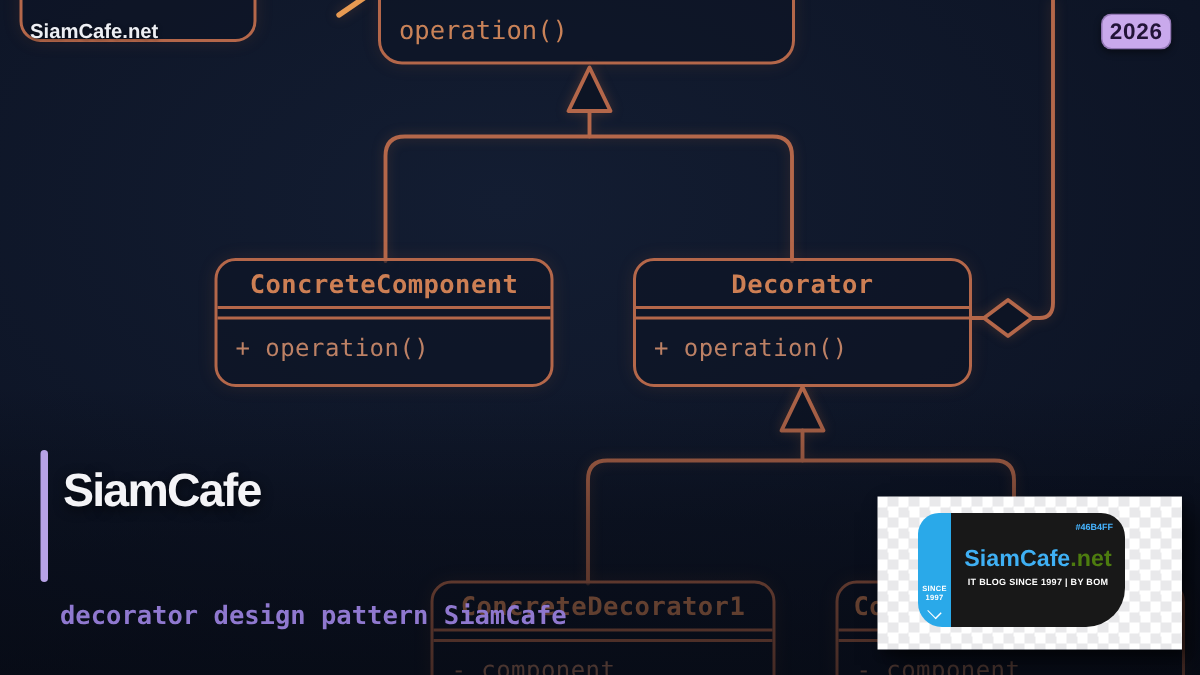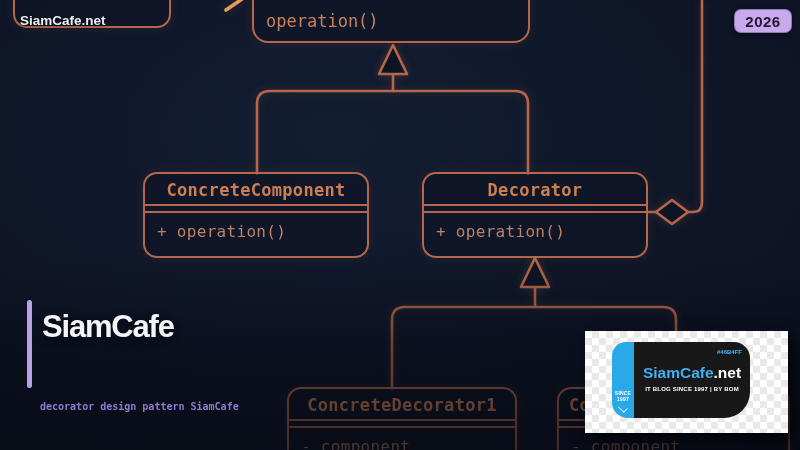--- a/index.html
+++ b/index.html
@@ -44,41 +44,41 @@
       linear-gradient(180deg, rgba(5,8,16,0) 0%, rgba(5,8,16,0) 57%, rgba(5,8,16,0.40) 77%, rgba(5,8,16,0.64) 100%),
       radial-gradient(135% 145% at 45% 30%, rgba(0,0,0,0) 60%, rgba(0,0,0,0.28) 100%);
   }
 
   
   .watermark {
     position:absolute; left:20px; top:13px; z-index:7;
     font-size:13.5px; font-weight:bold; color:#edeff4; text-shadow:0 1px 3px rgba(0,0,0,0.7);
   }
   .year-badge {
-    position:absolute; left:734px; top:9px; width:58px; height:24px; z-index:7;
+    position:absolute; left:734px; top:9px; width:47px; height:24px; z-index:7;
     background:#c9a9ec; border:1px solid rgba(45,28,80,0.35); border-radius:7px;
     display:flex; align-items:center; justify-content:center;
     font-size:15px; font-weight:bold; color:#221438; letter-spacing:0.5px;
     box-shadow:0 2px 5px rgba(0,0,0,0.45);
   }
 
   
   .title-bar {
     position:absolute; left:27px; top:300px; width:5px; height:88px; z-index:7;
     background:#b7a2e6; border-radius:3px;
   }
   .video-title {
     position:absolute; left:42px; top:306px; z-index:7;
     font-size:31px; font-weight:bold; color:#f4f4f7; line-height:41px; letter-spacing:-1.2px;
     text-shadow:0 2px 8px rgba(0,0,0,0.65);
   }
   .video-subtitle {
     position:absolute; left:40px; top:401px; z-index:7;
     font-family:"DejaVu Sans Mono", monospace;
-    font-size:10px; font-weight:bold; color:#8f78cf;
+    font-size:17px; font-weight:bold; color:#8f78cf;
   }
 
   
   .logo-card {
     position:absolute; left:585px; top:331px; width:203px; height:102px; z-index:6;
     background-image: conic-gradient(#e9e9eb 25%, #ffffff 25% 50%, #e9e9eb 50% 75%, #ffffff 75%);
     background-size:14px 14px;
     box-shadow:8px 10px 16px rgba(0,0,0,0.5), 2px 3px 6px rgba(0,0,0,0.35);
   }
   .logo {
@@ -95,21 +95,21 @@
     border-right:1.6px solid #fff; border-bottom:1.6px solid #fff;
     transform:translateX(-50%) rotate(45deg) scale(1,0.7);
   }
   .logo-body {
     flex:1; background:#181818; position:relative;
     display:flex; flex-direction:column; align-items:center;
   }
   .hex-label { position:absolute; top:7px; right:8px; font-size:6px; font-weight:bold; color:#46b4ff; }
   .brand-line { margin-top:22px; font-size:15.5px; font-weight:bold; white-space:nowrap; }
   .brand-name { color:#3fb0f4; }
-  .brand-tld { color:#ffffff;text-align:center; }
+  .brand-tld { color:#4d7c0f;text-align:center; }
   .brand-tagline { margin-top:4px; font-size:6px; font-weight:bold; color:#ffffff; letter-spacing:0.2px; white-space:nowrap; }
 </style>
 </head>
 <body>
 
 <div class="stage">
 
   <svg class="uml-svg" width="800" height="450" viewBox="0 0 800 450">
 
     <path class="bright" d="M226 10 L245 -3"></path>

